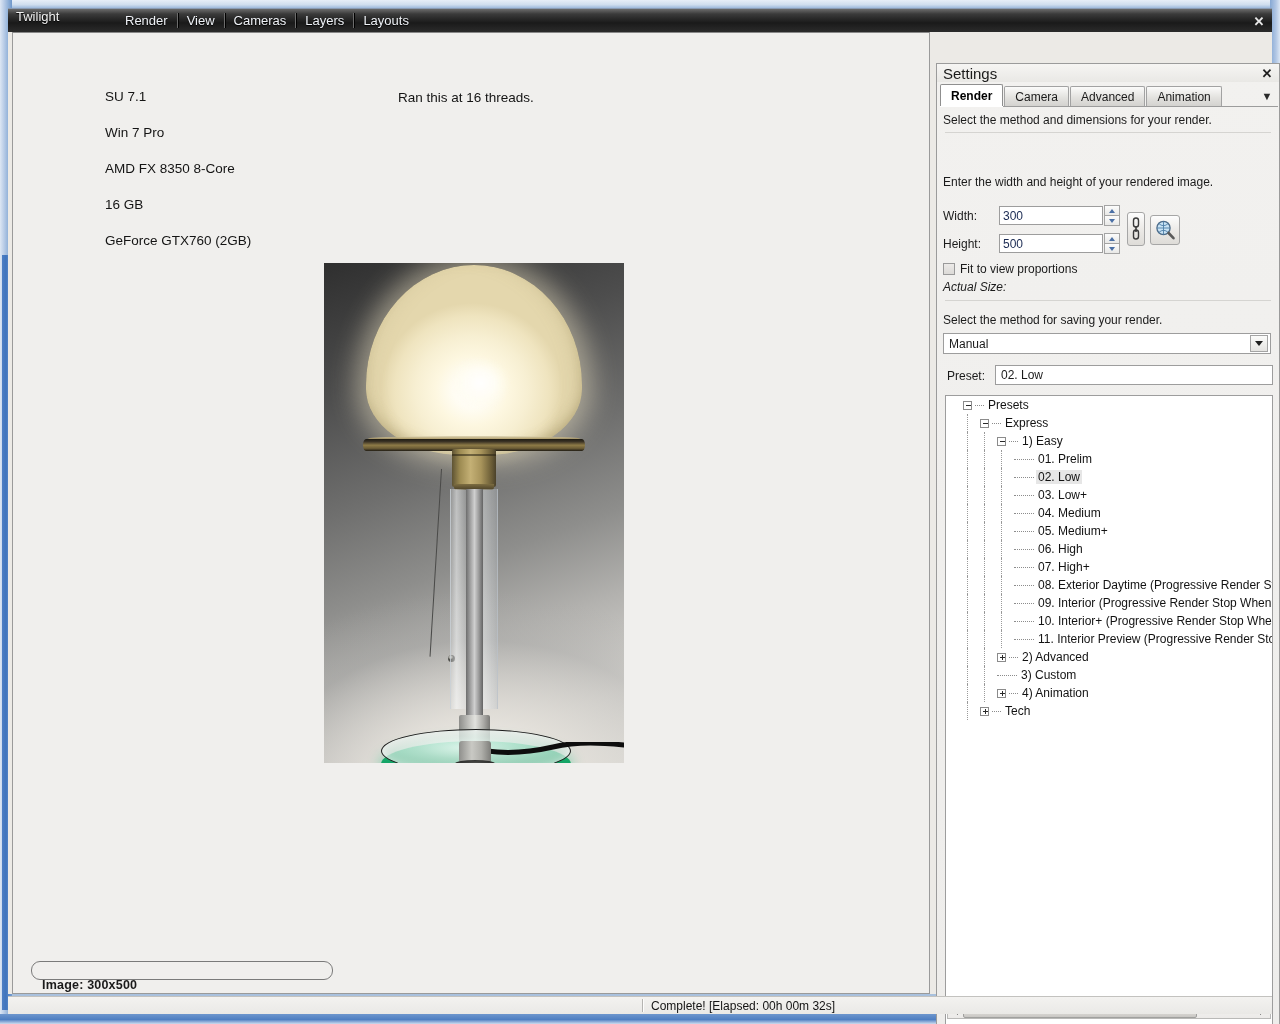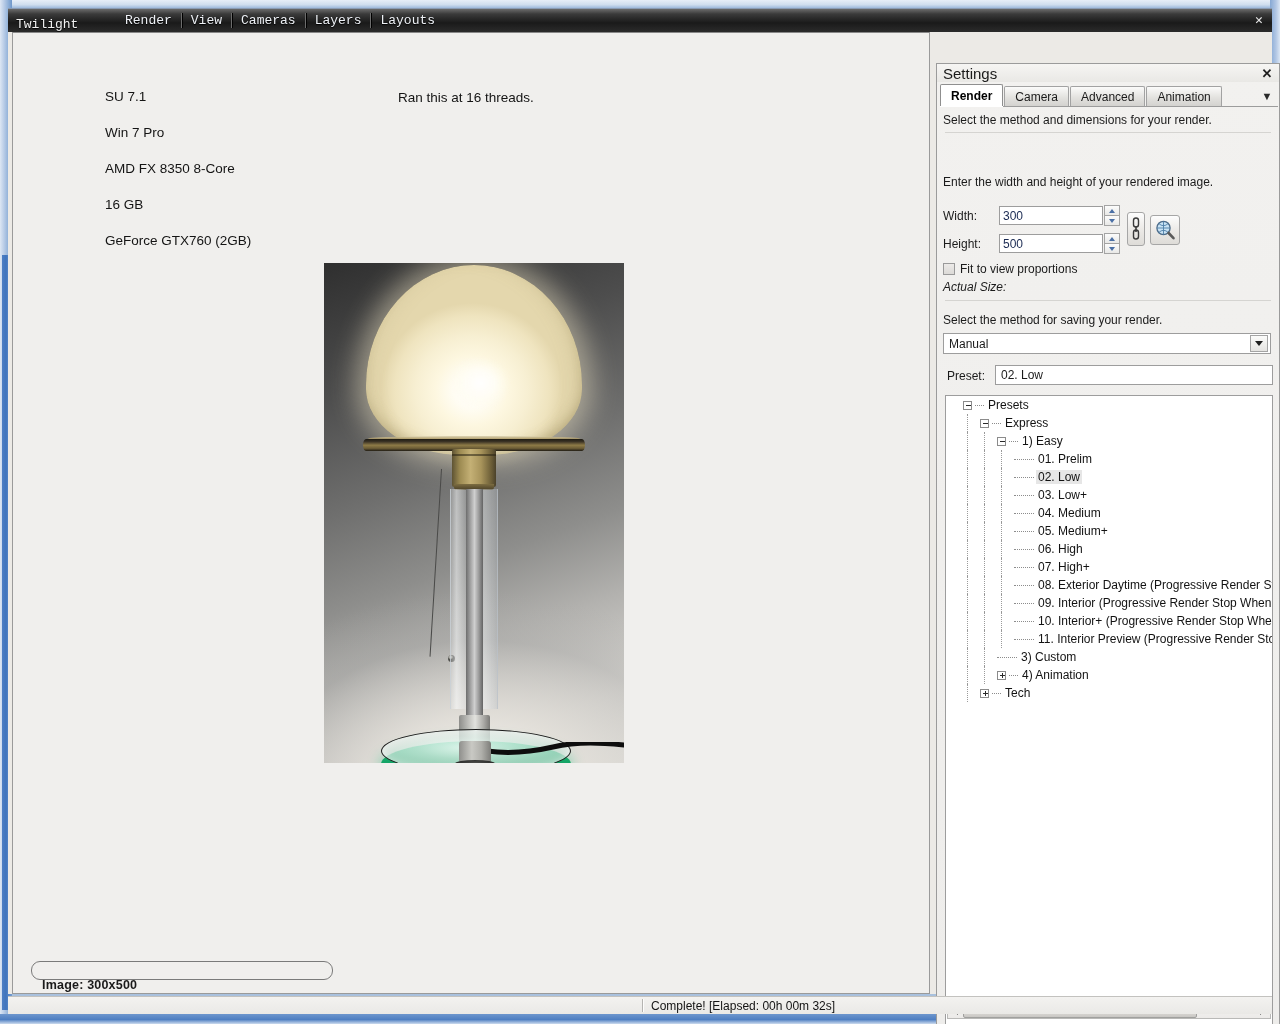--- a/index.html
+++ b/index.html
@@ -37,21 +37,21 @@
   #frame-bottom {
     position:absolute; left:0; bottom:0; width:1280px; height:10px;
     background: linear-gradient(to top, #cddbee 0%, #4f7fc2 45%, #6d96cd 100%);
   }
 
   
   #titlebar {
     position:absolute; left:8px; top:8px; width:1264px; height:24px;
     background: linear-gradient(to bottom, #6b6b6b 0%, #3a3a3a 22%, #1a1a1a 60%, #2b2b2b 100%);
     border-top:1px solid #8a9bb3;
-    display:flex; align-items:flex-end;font-family:Liberation Mono, monospace;
+    display:flex; align-items:flex-start;
   }
   #app-title {
     color:#f2f2f2; font-size:13px; padding-left:8px; width:108px;
     text-shadow: 0 1px 1px #000;
   }
   .menu-bar { display:flex; align-items:center; height:100%; }
   .menu-item {
     color:#eef1f6; font-size:13px; padding:0 9px; height:100%;
     display:flex; align-items:center; cursor:default;
     text-shadow: 0 1px 1px #000;
@@ -726,20 +726,28 @@
             <span class="vline" style="left: 23px;"></span>
             <span class="vline" style="left: 40px;"></span>
             <span class="spacer" style="width: 53px;"></span>
             <span class="dashlead" style="width: 20px;"></span>
             <span class="tree-label">11. Interior Preview (Progressive Render Stop When Desired)</span>
           </div>
           <div class="tree-row">
             <span class="vline" style="left: 6px;"></span>
             <span class="vline" style="left: 23px;"></span>
             <span class="spacer" style="width: 36px;"></span>
+            <span class="expander plus"></span>
+            <span class="dashlead"></span>
+            <span class="tree-label">2) Advanced</span>
+          </div>
+          <div class="tree-row">
+            <span class="vline" style="left: 6px;"></span>
+            <span class="vline" style="left: 23px;"></span>
+            <span class="spacer" style="width: 36px;"></span>
             <span class="dashlead" style="width: 20px;"></span>
             <span class="tree-label">3) Custom</span>
           </div>
           <div class="tree-row">
             <span class="vline" style="left: 6px;"></span>
             <span class="vline" style="left: 23px;"></span>
             <span class="spacer" style="width: 36px;"></span>
             <span class="expander plus"></span>
             <span class="dashlead"></span>
             <span class="tree-label">4) Animation</span>

